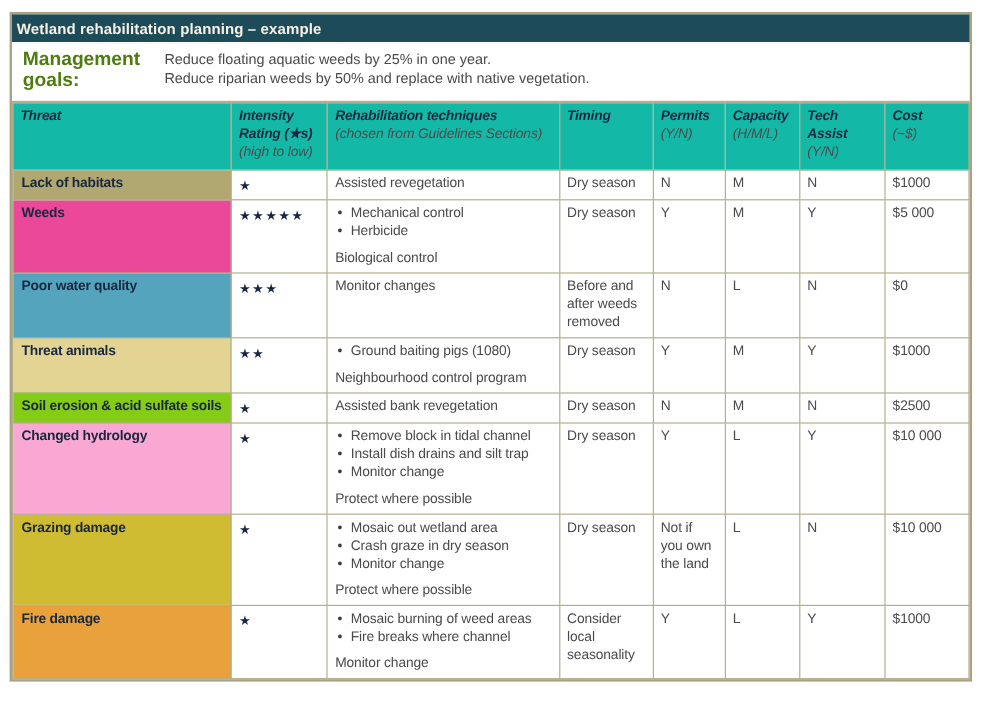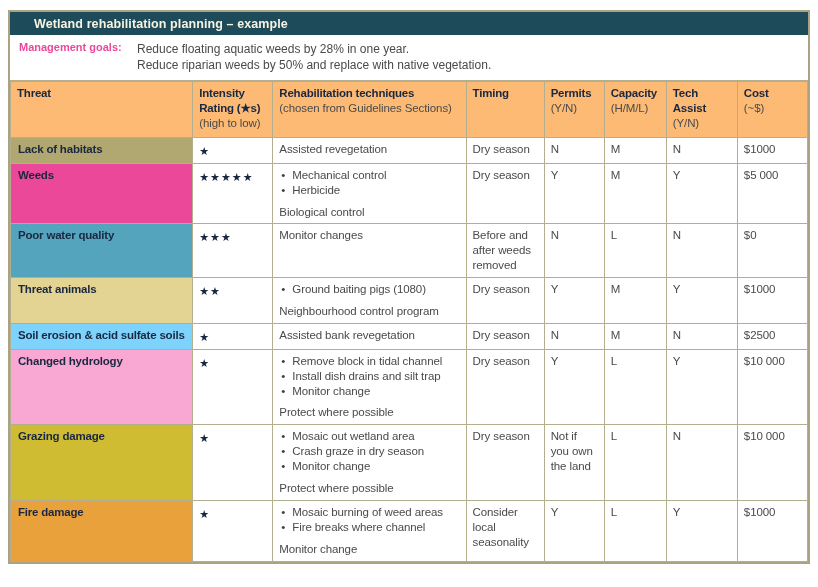--- a/index.html
+++ b/index.html
@@ -11,51 +11,51 @@
   .doc-table {
     position: absolute; left: 8px; top: 10px;
     width: 802px;
     border: 2px solid #a9a383;
     background: #fff;
   }
   
   .title-bar {
     height: 24px;
     display: flex; align-items: center;
-    padding: 0 24px;
+    padding: 0 4px;
     border-bottom: 1px solid #ffffff;
   }
   .title-bar span {
     color: #f7f3e4; font-weight: bold; font-size: 12.5px; letter-spacing: 0.1px;
   }
   
   .goals {
     display: flex;
     padding: 5px 9px 7px 9px;
     background: #ffffff;
     border-bottom: 1px solid #b3ae8e;
   }
   .goals .g-label {
     width: 118px; flex: 0 0 118px;
-    font-weight: bold; font-size: 11px; color: #ec4899;
+    font-weight: bold; font-size: 16px; color: #4d7c0f;
   }
   .goals .g-lines { font-size: 12px; color: #4a4a4a; line-height: 1.35; }
   
   table { border-collapse: collapse; width: 100%; table-layout: fixed; }
   th, td {
     border: 1px solid #b3ae8e;
     vertical-align: top;
     text-align: left;
     padding: 4px 6px;
     font-size: 11.5px;
     color: #4a4a4a;
     line-height: 1.3;
     letter-spacing: -0.1px;
   }
-  th { background: #fdba74; }
+  th { background: #14b8a6; font-style: italic; }
   .h-title { font-weight: bold; color: #1a2740; font-size: 11.5px; letter-spacing: -0.2px; }
   .h-sub { font-weight: normal; color: #4a4a4a; font-size: 11.5px; }
   td.threat { font-weight: bold; color: #1a2740; padding-left: 7px; letter-spacing: -0.2px; }
   td.stars { color: #1a2740; letter-spacing: 1px; font-size: 11px; padding-top: 6px; }
   .bullet { display: flex; }
   .bullet .dot { flex: 0 0 13px; width: 13px; padding-left: 2px; color: #3c3c3c; }
   .plain.mt { margin-top: 7px; }
   td.center { text-align: center; }
 </style>
 </head>
@@ -63,21 +63,21 @@
 
 <div class="doc-table">
 
   <div class="title-bar" style="background-color: rgb(29, 75, 89);">
     <span>Wetland rehabilitation planning – example</span>
   </div>
 
   <div class="goals">
     <div class="g-label">Management goals:</div>
     <div class="g-lines">
-      <div>Reduce floating aquatic weeds by 28% in one year.</div>
+      <div>Reduce floating aquatic weeds by 25% in one year.</div>
       <div>Reduce riparian weeds by 50% and replace with native vegetation.</div>
     </div>
   </div>
 
   <table>
     <colgroup>
       <col style="width:182px">
         <col style="width:80px">
         <col style="width:193px">
         <col style="width:78px">
@@ -181,21 +181,21 @@
           <div class="plain mt">Neighbourhood control program</div>
         </td>
         <td>Dry season</td>
         <td>Y</td>
         <td>M</td>
         <td>Y</td>
         <td>$1000</td>
       </tr>
 
       <tr style="height:23px">
-        <td class="threat" style="background-color: #7dd3fc;">Soil erosion &amp; acid sulfate soils</td>
+        <td class="threat" style="background-color: #84cc16;">Soil erosion &amp; acid sulfate soils</td>
         <td class="stars">★</td>
         <td>
             <div class="plain">Assisted bank revegetation</div>
           </td>
         <td>Dry season</td>
         <td>N</td>
         <td>M</td>
         <td>N</td>
         <td>$2500</td>
       </tr>

